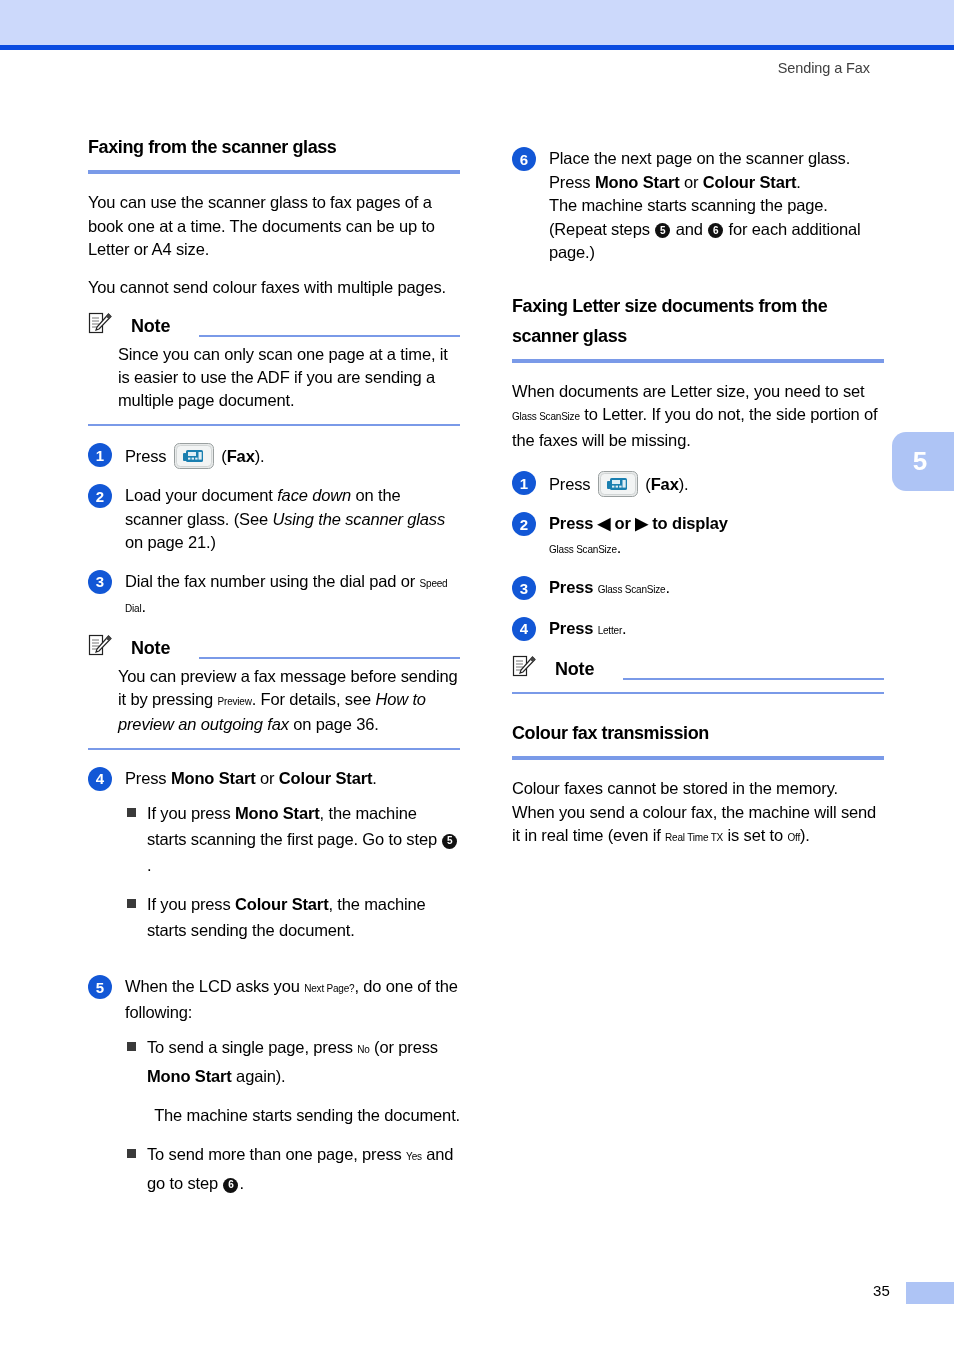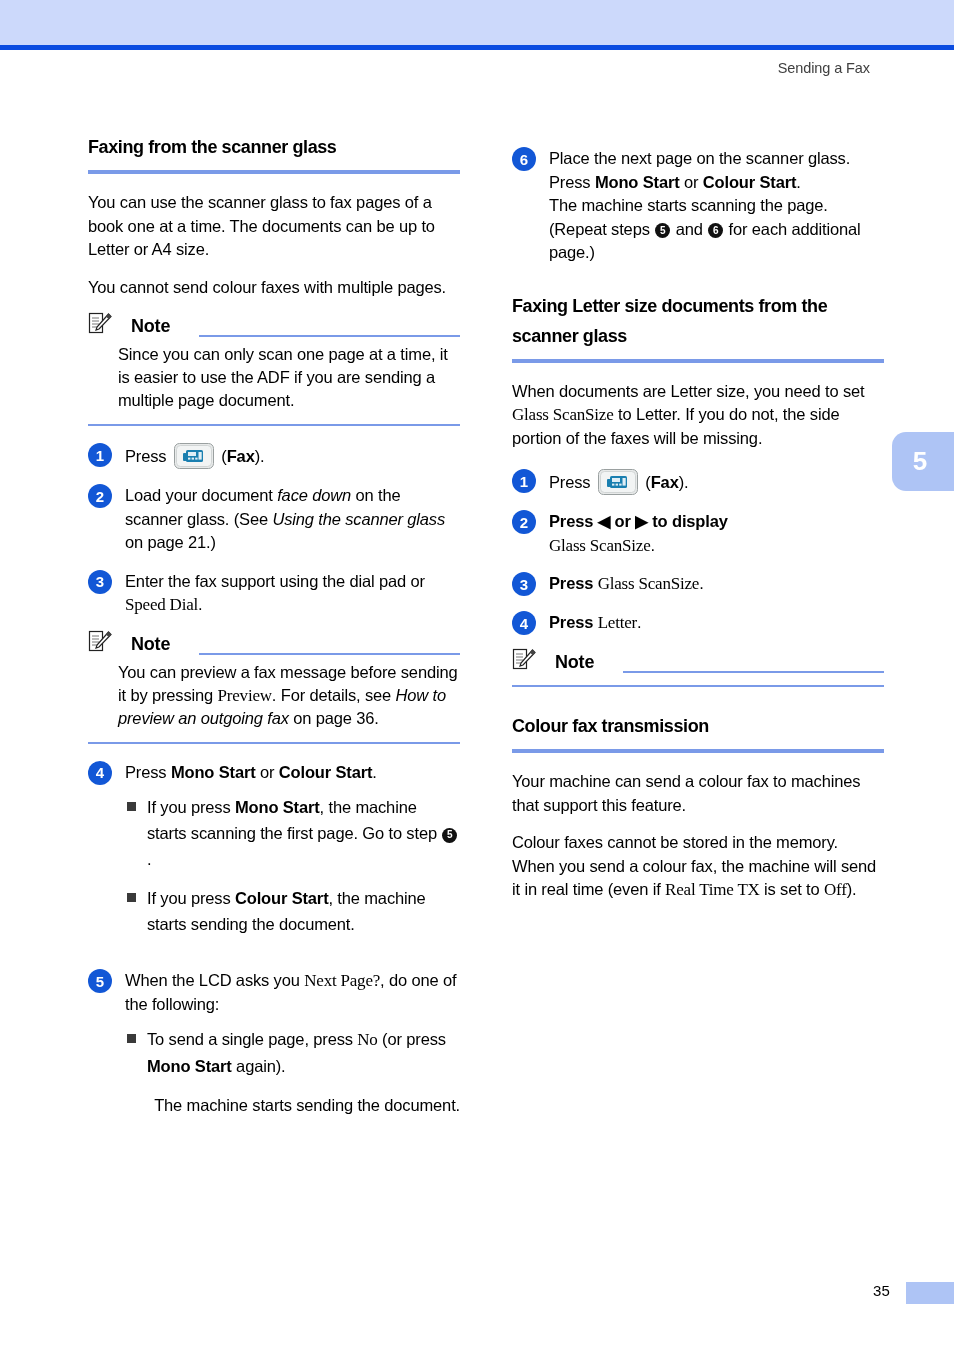--- a/index.html
+++ b/index.html
@@ -101,22 +101,22 @@
   }
 
   
   p.body {
     font-size: 16.5px;
     line-height: 23.5px;
     margin: 0 0 14px 0;
     letter-spacing: -0.15px;
   }
   .mono {
-    font-family: Liberation Serif, serif;
-    font-size: 17px;
+    font-family: Liberation Sans, sans-serif;
+    font-size: 10px;
     letter-spacing: -0.2px;
   }
   .i { font-style: italic; }
 
   
   .note {
     margin: 4px 0 14px 0;
   }
   .note-head {
     display: flex;
@@ -300,21 +300,21 @@
     </svg></span>&nbsp;<span>(</span><b>Fax</b><span>).</span></span>
   </div>
 
   <div class="step">
     <span class="step-num">2</span>
     <span class="step-body"><span>Load your document </span><i class="i">face down</i><span> on the scanner glass. (See </span><i class="i">Using the scanner glass</i><span> on page 21.)</span></span>
   </div>
 
   <div class="step">
     <span class="step-num">3</span>
-    <span class="step-body"><span>Enter the fax support using the dial pad or </span><span class="mono">Speed Dial</span><span>.</span></span>
+    <span class="step-body"><span>Dial the fax number using the dial pad or </span><span class="mono">Speed Dial</span><span>.</span></span>
   </div>
 
   <div class="note" style="margin-top:10px;">
     <div class="note-head">
       <span class="note-icon">
         <svg viewBox="0 0 24 24" width="24" height="24">
           <rect x="1.5" y="1.5" width="13" height="19" fill="#ffffff" stroke="#222" stroke-width="1.2"></rect>
           <line x1="4" y1="6" x2="11" y2="6" stroke="#777" stroke-width="1"></line>
           <line x1="4" y1="9" x2="11" y2="9" stroke="#777" stroke-width="1"></line>
           <line x1="4" y1="12" x2="11" y2="12" stroke="#777" stroke-width="1"></line>
@@ -343,20 +343,21 @@
     </span>
   </div>
 
   <div class="step" style="margin-top:18px;">
     <span class="step-num">5</span>
     <span class="step-body">
       <span>When the LCD asks you </span><span class="mono">Next Page?</span><span>, do one of the following:</span>
       <ul class="sq">
         <li><span>To send a single page, press </span><span class="mono">No</span><span> (or press </span><b>Mono Start</b><span> again).</span></li>
         <li class="nobullet"><span>The machine starts sending the document.</span></li>
+        <li><span>To send more than one page, press </span><span class="mono">Yes</span><span> and go to step </span><span class="step-ref">6</span><span>.</span></li>
       </ul>
     </span>
   </div>
 
 </div>
 
 <div class="col col-right">
 
   <div class="step" style="margin-top:14px;">
     <span class="step-num">6</span>
@@ -413,16 +414,15 @@
       </span>
       <span class="note-label">Note</span>
       <span class="note-head-rule"></span>
     </div>
     <div class="note-foot-rule"></div>
   </div>
 
   <h2 class="section-title" style="margin-top:24px;">Colour fax transmission</h2>
   <div class="section-rule"></div>
 
-  <p class="body">Your machine can send a colour fax to machines that support this feature.</p>
   <p class="body"><span>Colour faxes cannot be stored in the memory. When you send a colour fax, the machine will send it in real time (even if </span><span class="mono">Real Time TX</span><span> is set to </span><span class="mono">Off</span><span>).</span></p>
 
 </div>
 
 </body></html>

